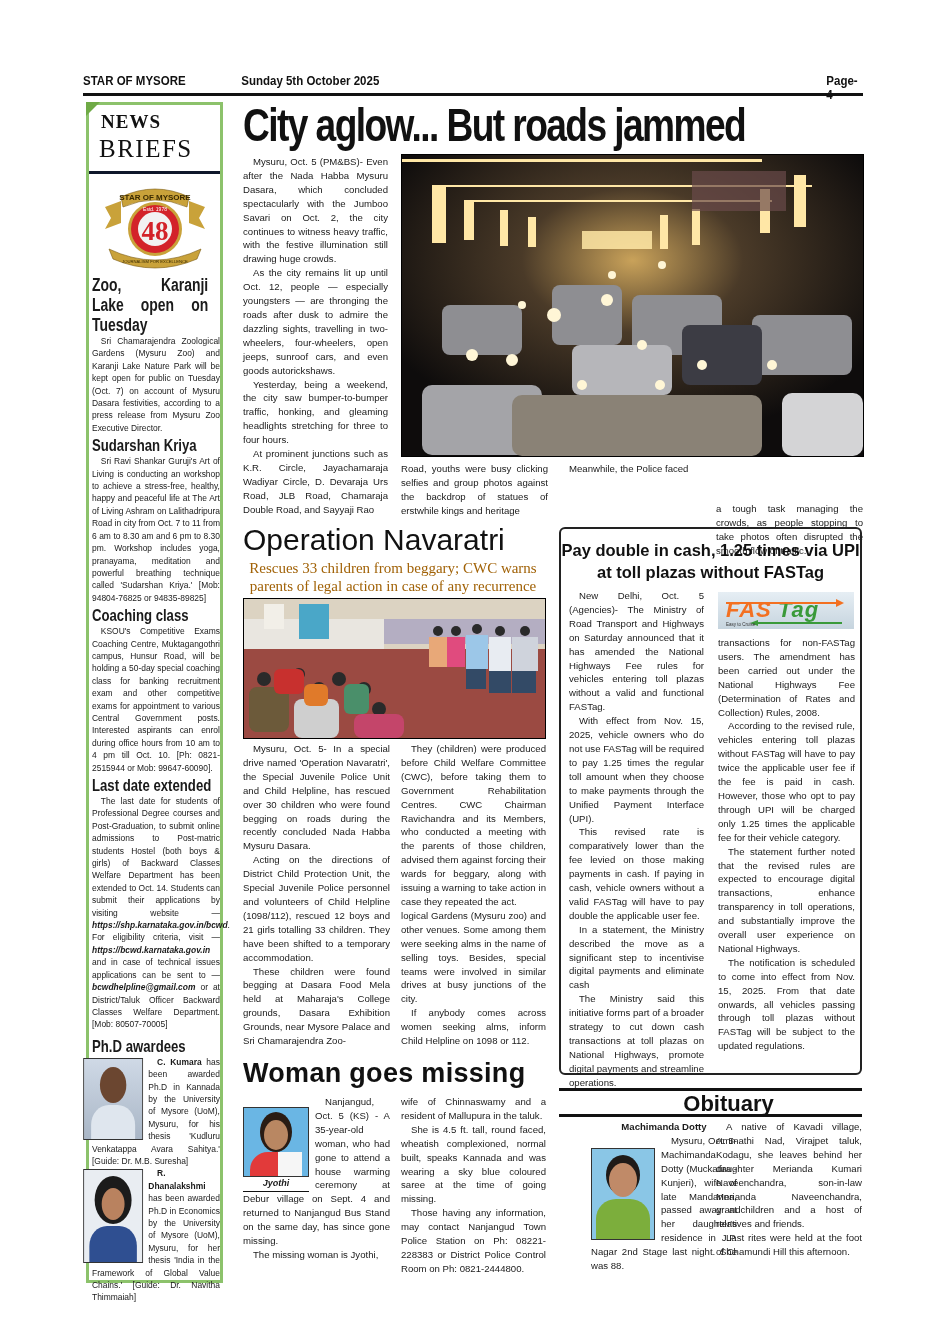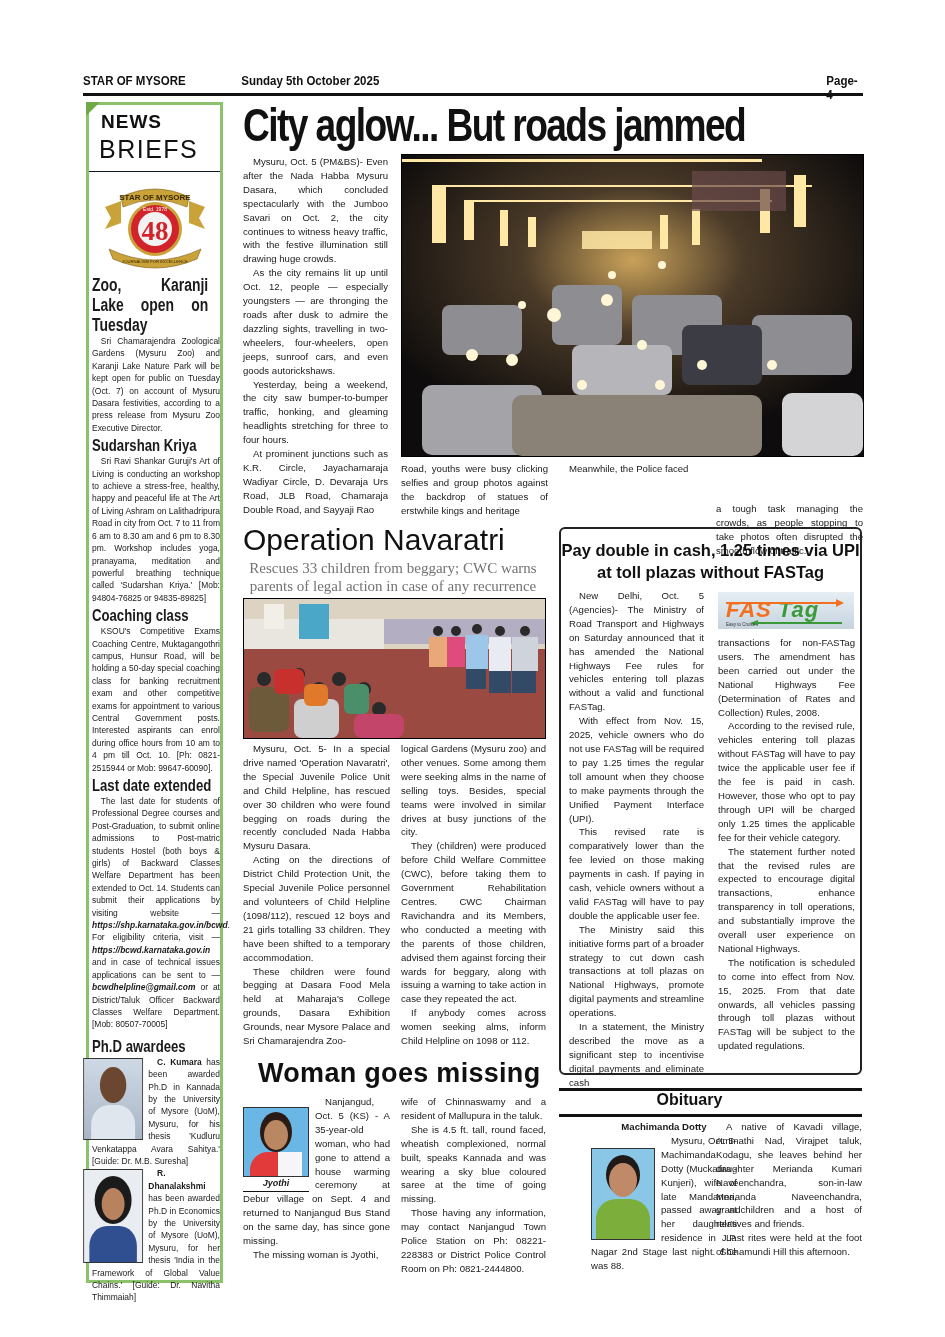--- a/index.html
+++ b/index.html
@@ -6,36 +6,36 @@
   body{width:945px;height:1337px;position:relative;overflow:hidden;font-family:"Liberation Sans",sans-serif;color:#111;}
   .abs{position:absolute;}
   .masthead{left:83px;top:74px;width:780px;height:18px;font-size:12.5px;font-weight:bold;font-family:"Liberation Sans",sans-serif;transform:scaleX(0.92);transform-origin:left;}
   .masthead span{position:absolute;top:0;}
   .rule{left:83px;top:93px;width:780px;height:3px;background:#111;}
   .body-text{font-size:9.6px;line-height:13.9px;text-align:justify;font-family:"Liberation Sans",sans-serif;color:#1a1a1a;}
   .body-text p{margin:0;text-indent:10px;}
   .cond{transform:scaleX(0.88);transform-origin:left top;width:113.6%;}
   
   .briefs{left:86px;top:102px;width:137px;height:1181px;border:3px solid #8cc26b;box-sizing:border-box;}
-  .briefs-head{height:66px;border-bottom:1px solid #0f172a;position:relative;}
+  .briefs-head{height:66px;border-bottom:3px solid #0f172a;position:relative;font-family:Liberation Serif, serif;}
   .briefs-corner{position:absolute;left:-3px;top:-3px;width:0;height:0;border-top:14px solid #6faa46;border-right:14px solid transparent;}
   .news-w{position:absolute;left:12px;top:6px;font-size:19px;font-weight:bold;letter-spacing:1px;}
   .briefs-w{position:absolute;left:10px;top:30px;font-size:25px;letter-spacing:1.5px;}
   .logo{position:absolute;left:10px;top:74px;width:112px;height:90px;}
   .brief-h{font-size:17px;line-height:19px;margin:0;transform:scaleX(0.88);transform-origin:left;white-space:nowrap;}
   .headline-main{left:243px;top:97px;width:620px;height:56px;font-size:47px;font-weight:900;font-family:"Liberation Sans",sans-serif;letter-spacing:-2px;transform:scaleX(0.79);transform-origin:left;white-space:nowrap;}
   .photo{background:#222;overflow:hidden;}
   .op-head{left:243px;top:523px;font-size:30px;font-weight:normal;white-space:nowrap;}
-  .op-sub{left:243px;top:559px;width:300px;font-family:"Liberation Serif",serif;color:#737373;font-size:15px;line-height:18px;text-align:center;}
-  .wm-head{left:243px;top:1058px;font-size:27px;font-weight:900;white-space:nowrap;letter-spacing:0.3px;margin-left:15px;}
+  .op-sub{left:243px;top:559px;width:300px;font-family:"Liberation Serif",serif;color:#a16207;font-size:15px;line-height:18px;text-align:center;}
+  .wm-head{left:243px;top:1058px;font-size:27px;font-weight:900;white-space:nowrap;letter-spacing:0.3px;}
   .fastag-box{left:559px;top:527px;width:303px;height:548px;border:2px solid #222;border-radius:6px;box-sizing:border-box;}
   .fastag-head{position:absolute;left:0;top:10px;width:100%;text-align:center;font-size:16.5px;line-height:22px;font-weight:bold;}
   .obit-bar{left:559px;top:1088px;width:303px;height:3px;background:#111;}
   .obit-bar2{left:559px;top:1114px;width:303px;height:3px;background:#111;}
-  .obit-head{left:538px;top:1091px;width:303px;text-align:center;font-size:16px;font-weight:bold;}
+  .obit-head{left:577px;top:1091px;width:303px;text-align:center;font-size:22px;font-weight:bold;}
   .caption{font-size:9px;font-style:italic;font-weight:bold;text-align:center;border-bottom:1px solid #111;}
 </style>
 </head>
 <body>
 
 <div class="abs masthead">
   <span style="left:0">STAR OF MYSORE</span>
   <span style="left:172px">Sunday 5th October 2025</span>
   <span style="left:808px">Page-4</span>
 </div>
@@ -220,22 +220,22 @@
         <rect x="268" y="72" width="24" height="22"></rect>
       </g>
   </svg>
 </div>
 <div class="abs body-text" style="left:243px;top:742px;width:147px;">
   <p>Mysuru, Oct. 5- In a special drive named 'Operation Navaratri', the Special Juvenile Police Unit and Child Helpline, has rescued over 30 children who were found begging on roads during the recently concluded Nada Habba Mysuru Dasara.</p>
   <p>Acting on the directions of District Child Protection Unit, the Special Juvenile Police personnel and volunteers of Child Helpline (1098/112), rescued 12 boys and 21 girls totalling 33 children. They have been shifted to a temporary accommodation.</p>
   <p>These children were found begging at Dasara Food Mela held at Maharaja's College grounds, Dasara Exhibition Grounds, near Mysore Palace and Sri Chamarajendra Zoo-</p>
 </div>
 <div class="abs body-text" style="left:401px;top:742px;width:145px;">
+  <p>They (children) were produced before Child Welfare Committee (CWC), before taking them to Government Rehabilitation Centres. CWC Chairman Ravichandra and its Members, who conducted a meeting with the parents of those children, advised them against forcing their wards for beggary, along with issuing a warning to take action in case they repeated the act.</p>
   <p style="text-indent:0">logical Gardens (Mysuru zoo) and other venues. Some among them were seeking alms in the name of selling toys. Besides, special teams were involved in similar drives at busy junctions of the city.</p>
-  <p>They (children) were produced before Child Welfare Committee (CWC), before taking them to Government Rehabilitation Centres. CWC Chairman Ravichandra and its Members, who conducted a meeting with the parents of those children, advised them against forcing their wards for beggary, along with issuing a warning to take action in case they repeated the act.</p>
   <p>If anybody comes across women seeking alms, inform Child Helpline on 1098 or 112.</p>
 </div>
 
 <div class="abs wm-head">Woman goes missing</div>
 <div class="abs body-text" style="left:243px;top:1095px;width:147px;">
   <div style="float:left;width:66px;margin:12px 6px 0 0;">
     <div style="width:64px;height:68px;background:#6ab6e4;border:1px solid #333;position:relative;">
       <div style="position:absolute;left:16px;top:4px;width:32px;height:40px;border-radius:50%;background:#2a1c14;"></div>
       <div style="position:absolute;left:20px;top:12px;width:24px;height:30px;border-radius:50%;background:#b98762;"></div>
       <div style="position:absolute;left:6px;top:44px;width:52px;height:24px;border-radius:18px 18px 0 0;background:#e23a3a;"></div>
@@ -251,22 +251,22 @@
   <p>She is 4.5 ft. tall, round faced, wheatish complexioned, normal built, speaks Kannada and was wearing a sky blue coloured saree at the time of going missing.</p>
   <p>Those having any information, may contact Nanjangud Town Police Station on Ph: 08221-228383 or District Police Control Room on Ph: 0821-2444800.</p>
 </div>
 
 <div class="abs fastag-box">
   <div class="fastag-head">Pay double in cash, 1.25 times via UPI at toll plazas without FASTag</div>
   <div class="abs body-text" style="left:8px;top:60px;width:135px;">
     <p>New Delhi, Oct. 5 (Agencies)- The Ministry of Road Transport and Highways on Saturday announced that it has amended the National Highways Fee rules for vehicles entering toll plazas without a valid and functional FASTag.</p>
     <p>With effect from Nov. 15, 2025, vehicle owners who do not use FASTag will be required to pay 1.25 times the regular toll amount when they choose to make payments through the Unified Payment Interface (UPI).</p>
     <p>This revised rate is comparatively lower than the fee levied on those making payments in cash. If paying in cash, vehicle owners without a valid FASTag will have to pay double the applicable user fee.</p>
+    <p>In a statement, the Ministry described the move as a significant step to incentivise digital payments and eliminate cash</p>
     <p>The Ministry said this initiative forms part of a broader strategy to cut down cash transactions at toll plazas on National Highways, promote digital payments and streamline operations.</p>
-    <p>In a statement, the Ministry described the move as a significant step to incentivise digital payments and eliminate cash</p>
   </div>
   <div class="abs" style="left:157px;top:63px;width:136px;height:37px;background:linear-gradient(#e6eef4,#c6d4de);">
     <svg width="136" height="37" viewBox="0 0 136 37">
       <text x="8" y="25" font-size="22" font-weight="bold" font-style="italic" fill="#f37021" font-family="Liberation Sans, sans-serif" letter-spacing="1">FAS</text>
       <text x="60" y="25" font-size="22" font-weight="bold" font-style="italic" fill="#3a9a3a" font-family="Liberation Sans, sans-serif" letter-spacing="1">Tag</text>
       <path d="M8 10 L118 10 L118 7 L126 11 L118 15 L118 12 L8 12 Z" fill="#f37021"></path>
       <path d="M40 30 L124 30 L124 32 L40 32 L40 34 L32 31 L40 28 Z" fill="#3a9a3a"></path>
       <text x="8" y="34" font-size="4.5" fill="#333" font-family="Liberation Sans, sans-serif">Easy to Cruise</text>
     </svg>
   </div>

